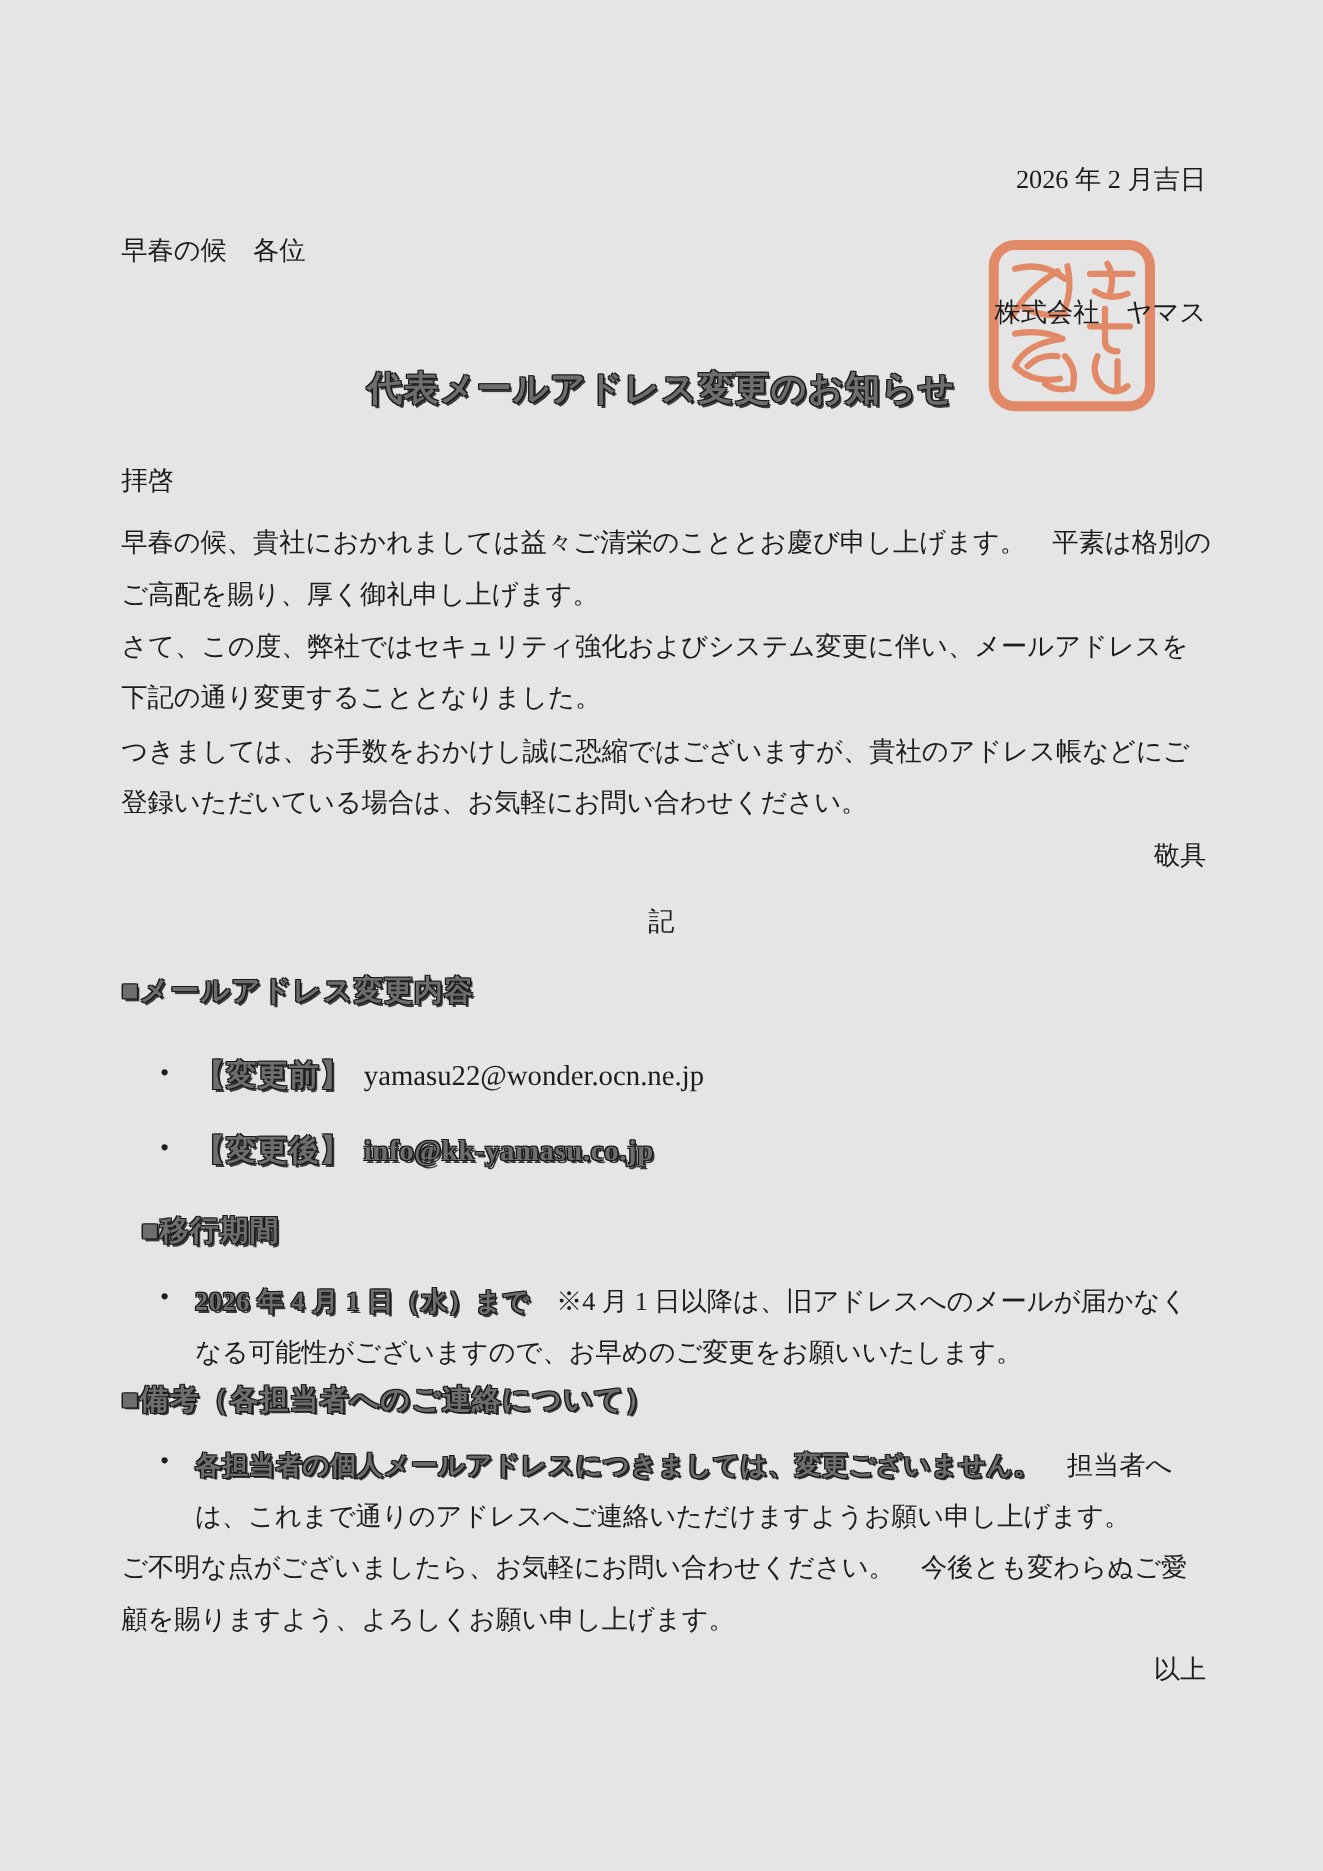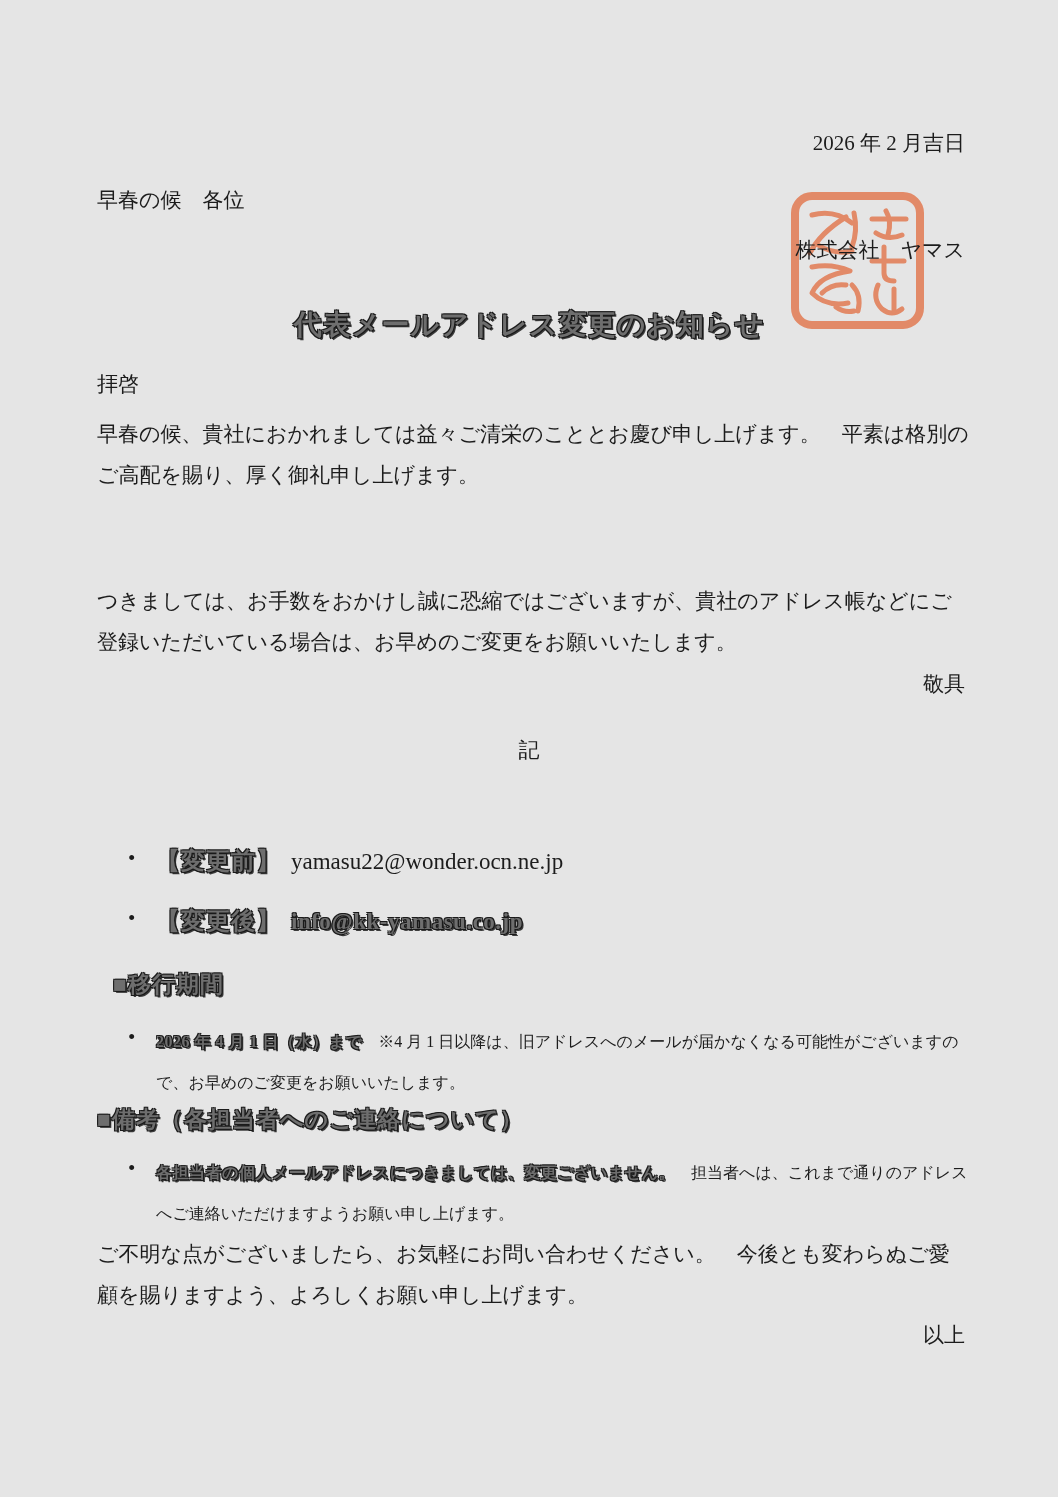--- a/index.html
+++ b/index.html
@@ -21,21 +21,21 @@
     font-size: 21px;
     line-height: 41px;
   }
   .single {
     font-size: 21px;
     line-height: 26px;
     white-space: nowrap;
   }
   .right { right: 93px; text-align: right; }
   .left  { left: 97px; }
-  .center-row { left: 0; width: 100%; text-align: center; margin-top: 13px; }
+  .center-row { left: 0; width: 100%; text-align: center; }
 
   
   .pop {
     font-weight: bold;
     color: #6e6e6e;
     letter-spacing: 1px;
     text-shadow:
       -1px -1px 0 #1a1a1a,
        1px -1px 0 #1a1a1a,
       -1px  1px 0 #1a1a1a,
@@ -67,21 +67,21 @@
   }
   .bullet-label {
     font-size: 24px;
     line-height: 30px;
   }
   .bullet-email {
     font-size: 23px;
     margin-left: 10px;
   }
   .bullet-para {
-    font-size: 16px;
+    font-size: 21px;
     line-height: 41px;
   }
   .pop-inline {
     font-weight: bold;
     color: #6e6e6e;
     letter-spacing: 0.5px;
     text-shadow:
       -1px -1px 0 #1a1a1a,
        1px -1px 0 #1a1a1a,
       -1px  1px 0 #1a1a1a,
@@ -135,27 +135,29 @@
   </div>
 
   <div class="abs right single company-name">株式会社　ヤマス</div>
 
   <div class="abs center-row doc-title pop">代表メールアドレス変更のお知らせ</div>
 
   <div class="abs left single" style="top:371px;">拝啓</div>
 
   <div class="abs left body-text" style="top:414px; width:872px;">早春の候、貴社におかれましては益々ご清栄のこととお慶び申し上げます。　平素は格別のご高配を賜り、厚く御礼申し上げます。</div>
 
+  <div class="abs left body-text" style="top:497px; width:872px;">さて、この度、弊社ではセキュリティ強化およびシステム変更に伴い、メールアドレスを下記の通り変更することとなりました。</div>
 
-  <div class="abs left body-text" style="top:581px; width:872px;">つきましては、お手数をおかけし誠に恐縮ではございますが、貴社のアドレス帳などにご登録いただいている場合は、お早めのご変更をお願いいたします。</div>
+  <div class="abs left body-text" style="top:581px; width:872px;">つきましては、お手数をおかけし誠に恐縮ではございますが、貴社のアドレス帳などにご登録いただいている場合は、お気軽にお問い合わせください。</div>
 
   <div class="abs right single" style="top:671px;">敬具</div>
 
   <div class="abs center-row single" style="top:724px;">記</div>
 
+  <div class="abs left section-heading pop" style="top:779px;">■メールアドレス変更内容</div>
 
   <div class="abs bullet-item" style="top:846px;">
     <span class="bullet-marker">•</span>
     <div class="bullet-content">
       <span class="bullet-label pop">【変更前】</span><span class="bullet-email">yamasu22@wonder.ocn.ne.jp</span>
     </div>
   </div>
 
   <div class="abs bullet-item" style="top:906px;">
     <span class="bullet-marker">•</span>

